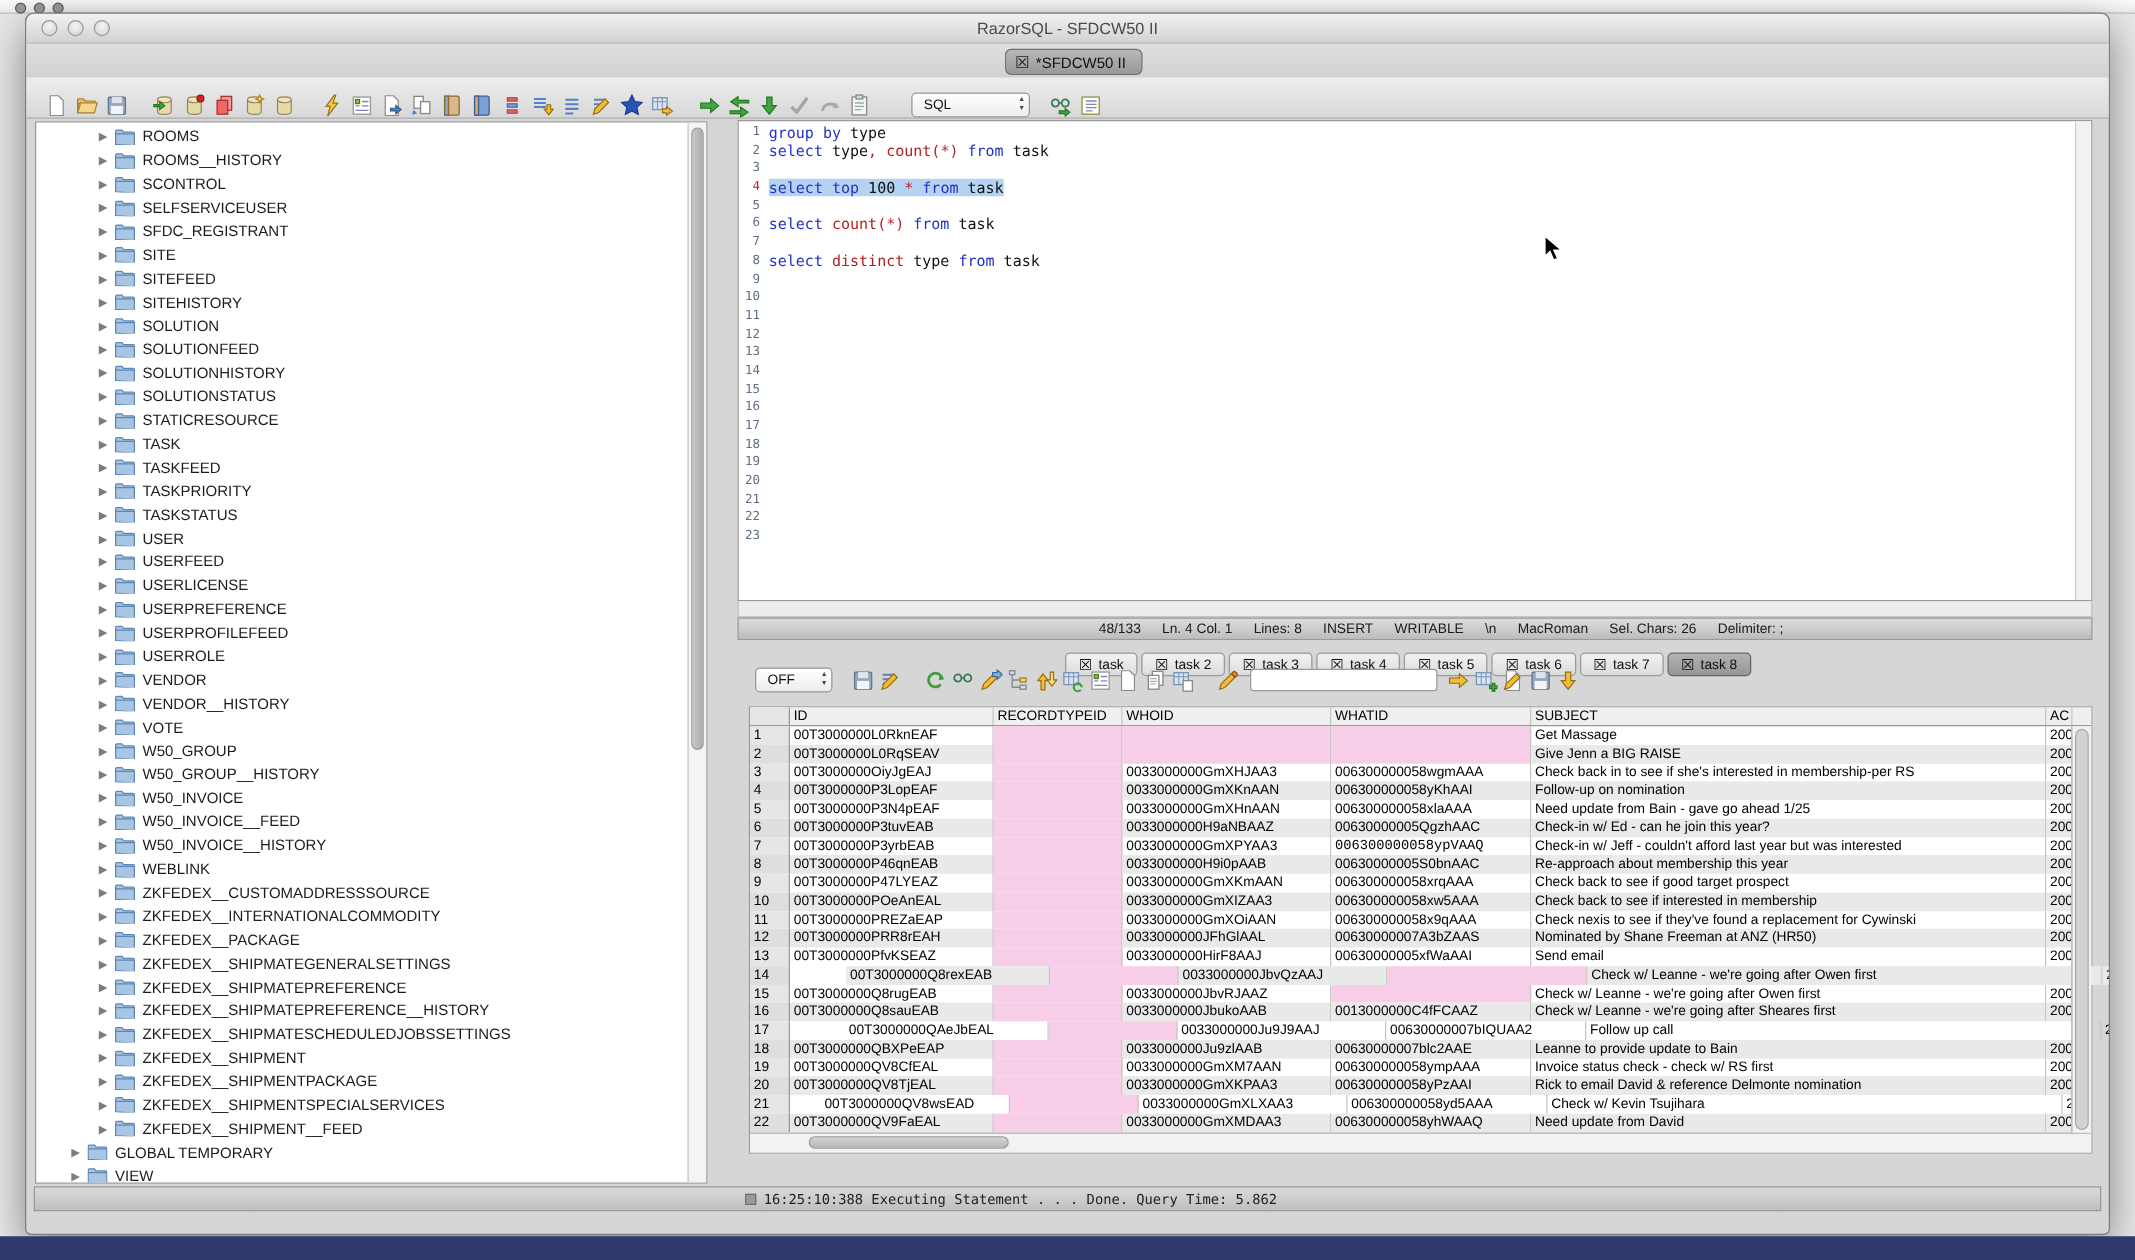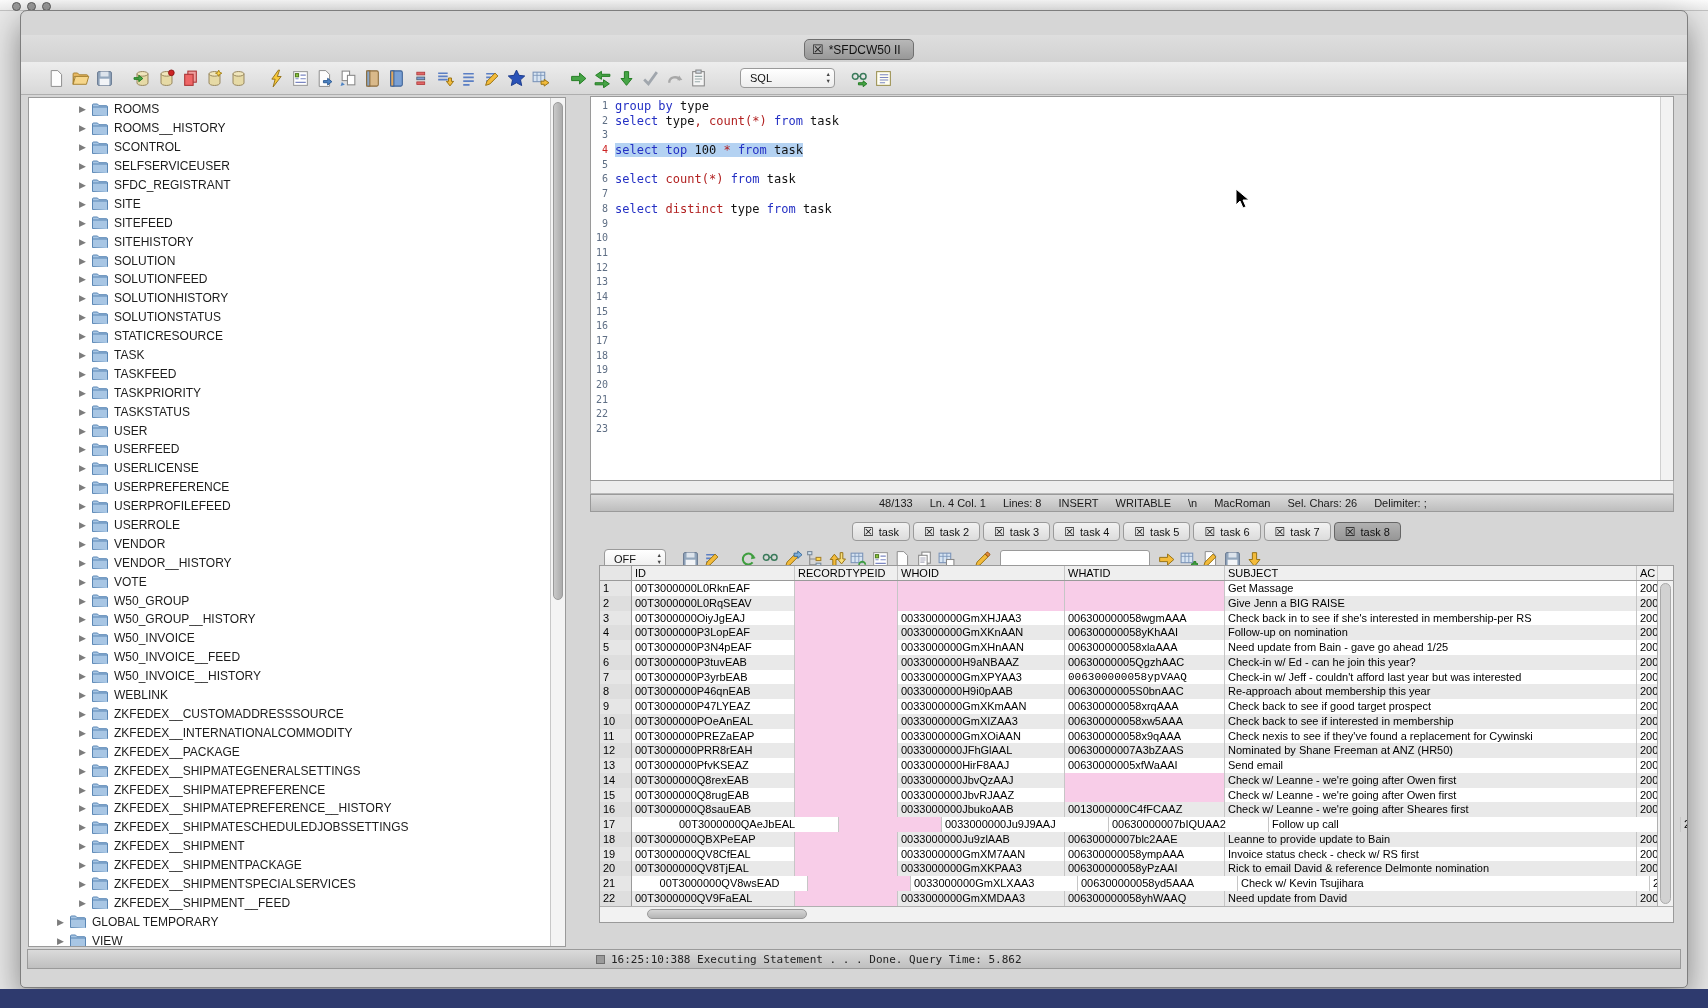--- a/index.html
+++ b/index.html
@@ -30,21 +30,21 @@
 
   .doctabstrip { position:absolute; left:0; top:24px; right:0; height:27px;
     background:linear-gradient(#dedede,#d2d2d2); }
   .doctab { position:absolute; left:783px; top:4px; height:21px; padding:0 12px 0 7px;
     background:linear-gradient(#b8b8b8,#989898); border:1px solid #6f6f6f; border-radius:5px;
     display:flex; align-items:center; gap:5px; font-size:12px; color:#111; }
   .doctab .x { font-size:13px; color:#222; line-height:1; }
 
   .toolbar { position:absolute; left:0; top:51px; right:0; height:33px;
     background:linear-gradient(#ededed,#d8d8d8); border-bottom:1px solid #aeaeae;
-    display:flex; align-items:center; padding-left:25px; }
+    display:flex; align-items:flex-end; padding-left:14px; }
   .tb-icon { width:21px; height:20px; display:flex; align-items:center; justify-content:center;
     margin-right:3px; }
   .tb-gap { width:14px; }
   .combo { height:20px; background:linear-gradient(#ffffff,#ededed); border:1px solid #9a9a9a;
     border-radius:4px; display:flex; align-items:center; font-size:11px; color:#111;
     padding-left:9px; position:relative; }
   .combo .step { position:absolute; right:3px; top:2px; display:flex; flex-direction:column;
     font-size:5.5px; color:#444; line-height:1.25; }
 
   
@@ -86,21 +86,21 @@
 
   
   .rtabs { position:absolute; left:569px; top:509px; width:1084px; height:21px;
     display:flex; align-items:flex-end; padding-left:262px; gap:3px; }
   .rtab { height:19px; padding:0 10px; display:flex; align-items:center; gap:5px;
     font-size:11px; color:#111; background:linear-gradient(#f2f2f2,#dcdcdc);
     border:1px solid #9a9a9a; border-radius:4px; }
   .rtab.active { background:linear-gradient(#b2b2b2,#969696); border-color:#666; }
   .rtab .x { font-size:12px; line-height:1; }
 
-  .rtoolbar { position:absolute; left:569px; top:537px; width:1084px; height:22px;
+  .rtoolbar { position:absolute; left:569px; top:522px; width:1084px; height:22px;
     display:flex; align-items:center; padding-left:14px; }
   .rtoolbar .tb-icon { width:20px; height:19px; margin-right:2px; }
   .search { width:150px; height:18px; border:1px solid #9a9a9a; border-radius:3px;
     background:#fff; font-size:11px; padding:0 4px; margin:0 6px; }
 
   
   .rtable { position:absolute; left:578px; top:554px; width:1075px; background:#fff;
     border:1px solid #9a9a9a; font-size:11px; color:#000; }
   .tr { display:flex; height:14.75px; }
   .tr.head { height:15px; background:#efefef; border-bottom:1px solid #9a9a9a; }
@@ -132,20 +132,28 @@
 <body>
 
 <div class="bg-strip">
   <span class="bg-dot" style="left:12px"></span>
   <span class="bg-dot" style="left:27px"></span>
   <span class="bg-dot" style="left:42px"></span>
 </div>
 
 <div class="window">
 
+  <div class="titlebar">
+    <div class="traffic">
+      <span class="tl"></span>
+      <span class="tl"></span>
+      <span class="tl"></span>
+    </div>
+    <div class="title">RazorSQL - SFDCW50 II</div>
+  </div>
 
   <div class="doctabstrip">
     <div class="doctab">
       <span class="x">☒</span>
       <span>*SFDCW50 II</span>
     </div>
   </div>
 
   <div class="toolbar">
     <span id="tb-left" style="display:flex;align-items:center">
@@ -1139,21 +1147,21 @@
         <div class="td rownum" style="width: 32px;">13</div>
         <div class="td" style="width: 163px;">00T3000000PfvKSEAZ</div>
         <div class="td null" style="width: 103px;"></div>
         <div class="td" style="width: 167px;">0033000000HirF8AAJ</div>
         <div class="td" style="width: 160px;">00630000005xfWaAAI</div>
         <div class="td" style="width: 412px;">Send email</div>
         <div class="td" style="width: 21px;">200</div>
       </div>
       <div class="tr even">
         <div class="td rownum" style="width: 32px;">14</div>
-        <div class="td" style="width: 163px;">00T3000000Q8rexEAB</div>
+        <div class="td" style="width: 163px; margin-left: 45px;">00T3000000Q8rexEAB</div>
         <div class="td null" style="width: 103px;"></div>
         <div class="td" style="width: 167px;">0033000000JbvQzAAJ</div>
         <div class="td null" style="width: 160px;"></div>
         <div class="td" style="width: 412px;">Check w/ Leanne - we're going after Owen first</div>
         <div class="td" style="width: 21px;">200</div>
       </div>
       <div class="tr">
         <div class="td rownum" style="width: 32px;">15</div>
         <div class="td" style="width: 163px;">00T3000000Q8rugEAB</div>
         <div class="td null" style="width: 103px;"></div>

